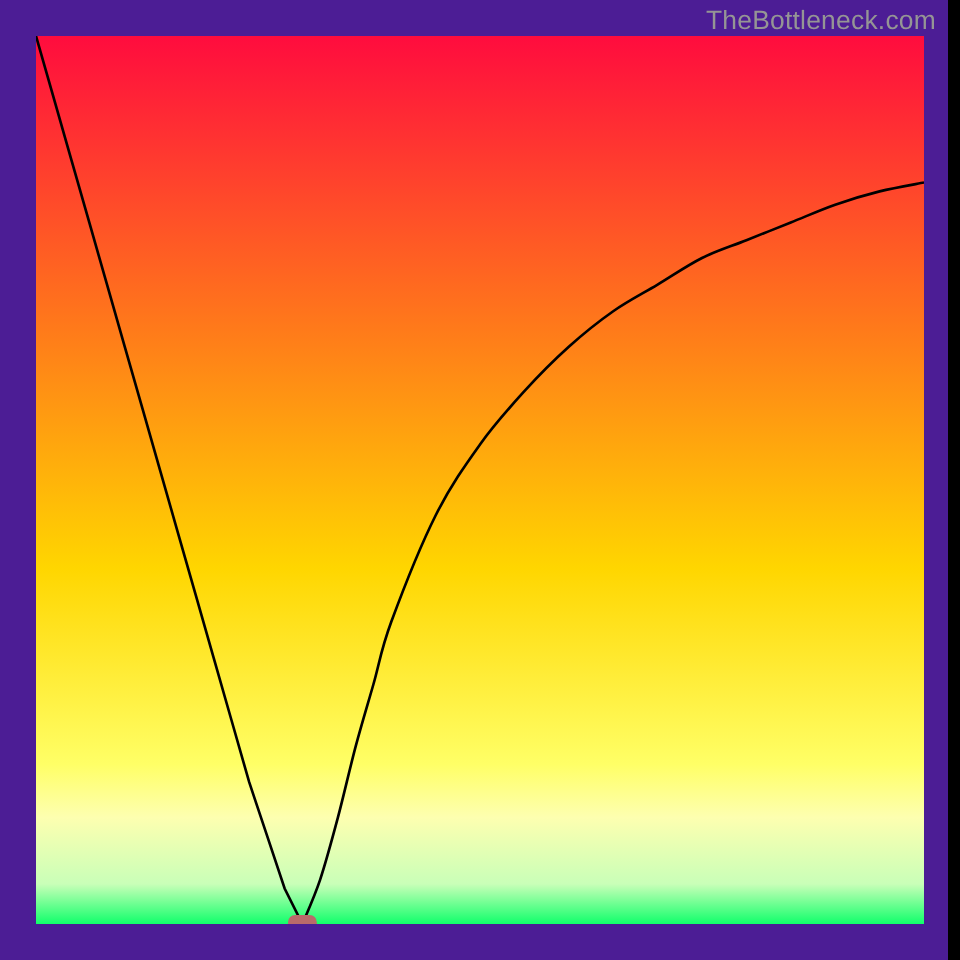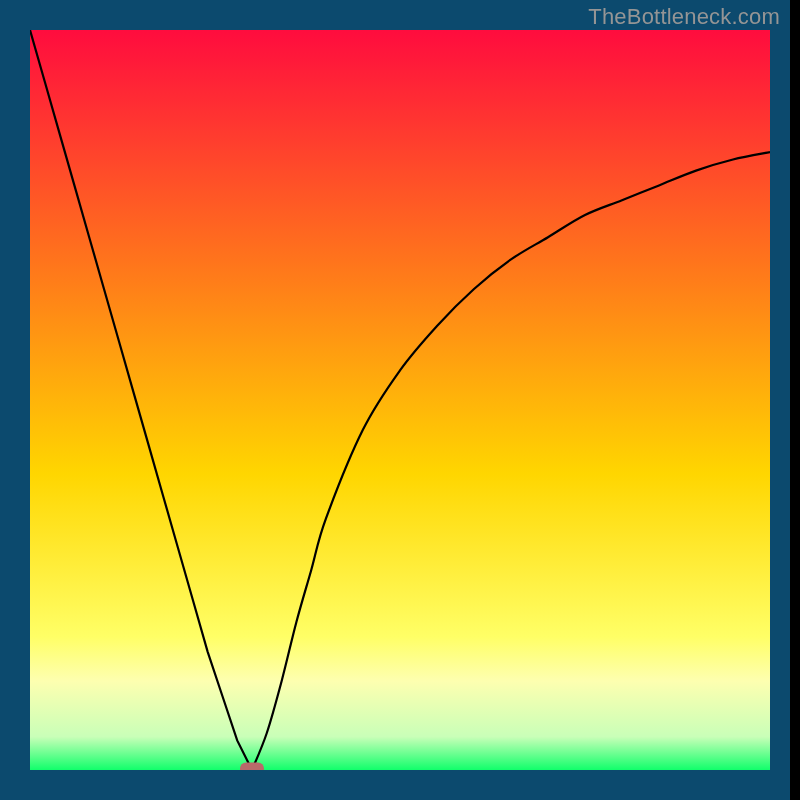--- a/index.html
+++ b/index.html
@@ -10,21 +10,21 @@
     overflow: hidden;
     background: #000;
     font-family: Arial, Helvetica, sans-serif;
   }
   .frame {
     position: absolute;
     left: 0;
     top: 0;
     width: 790px;
     height: 800px;
-    background: #0c4a6e;
+    background: #4c1d95;
   }
   .plot-area {
     position: absolute;
     left: 30px;
     top: 30px;
     width: 740px;
     height: 740px;
   }
   .plot-area svg {
     display: block;

